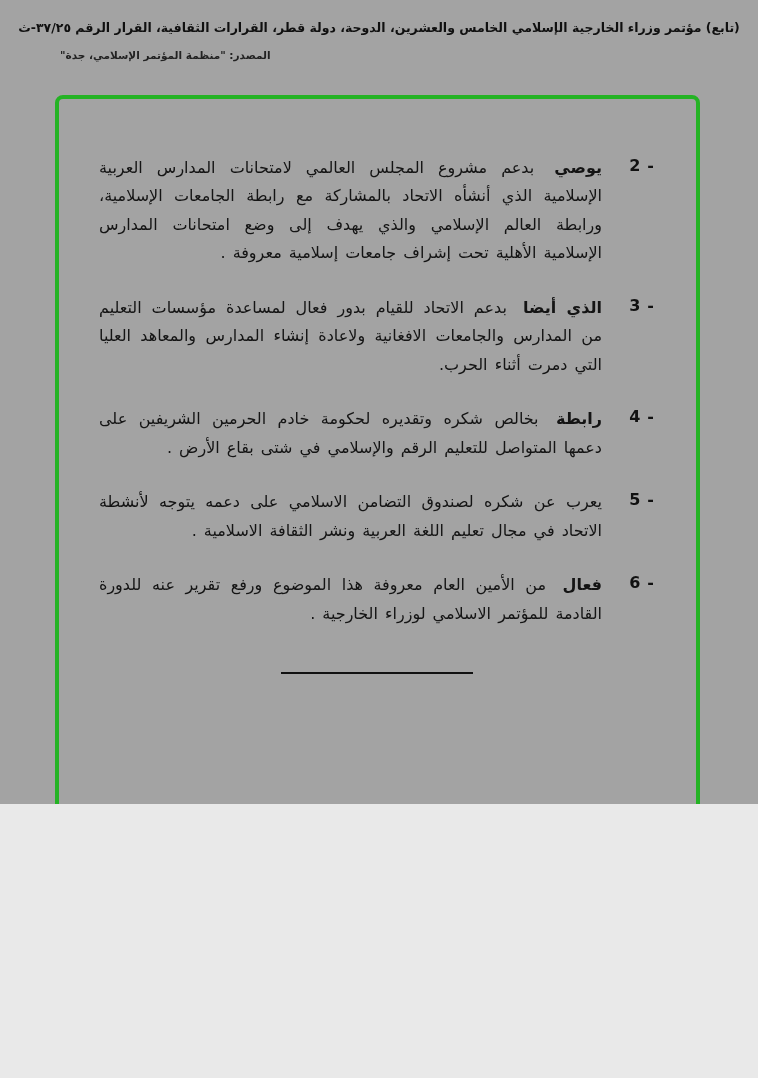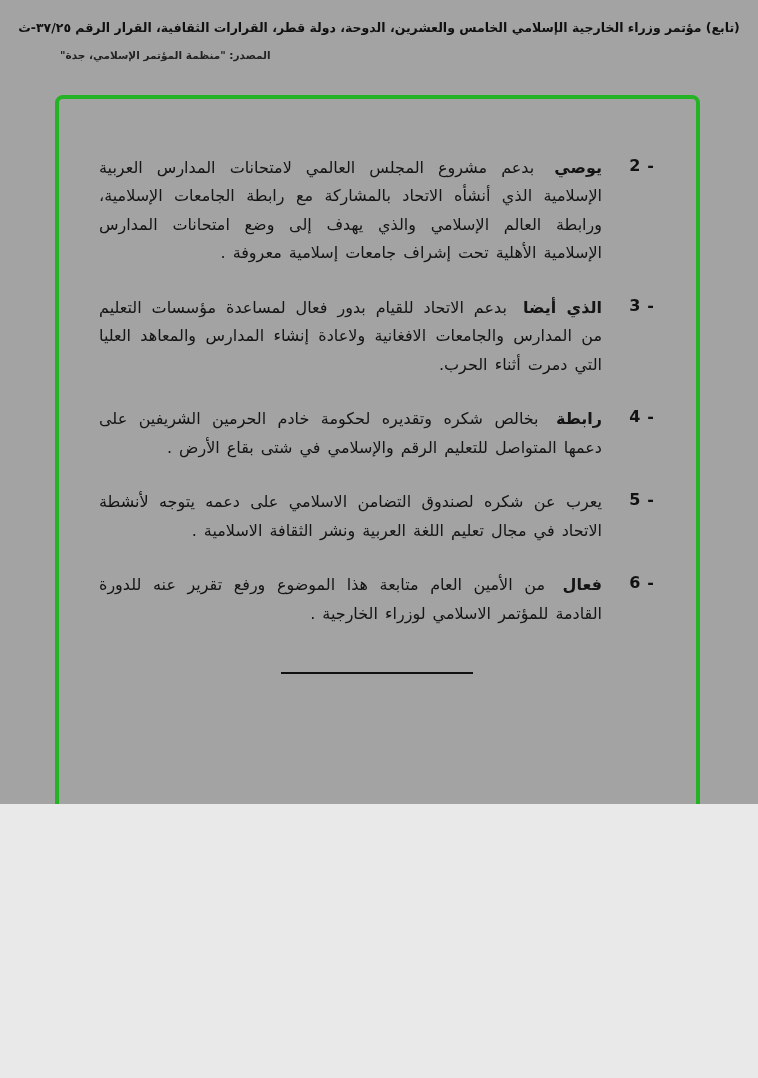--- a/index.html
+++ b/index.html
@@ -120,21 +120,21 @@
       </p>
     </div>
 
     <div class="item">
       <span class="marker">
         <span class="num">6</span>
         <span class="dash">-</span>
       </span>
       <p class="txt">
         <span class="lead">فعال</span>
-        <span class="rest">من الأمين العام متابعة هذا الموضوع ورفع تقرير عنه للدورة القادمة للمؤتمر الاسلامي لوزراء الخارجية .</span>
+        <span class="rest">من الأمين العام معروفة هذا الموضوع ورفع تقرير عنه للدورة القادمة للمؤتمر الاسلامي لوزراء الخارجية .</span>
       </p>
     </div>
 
     <div class="endline"></div>
 
   </div>
 
   <div class="pageno">٢</div>
 
 </div>

